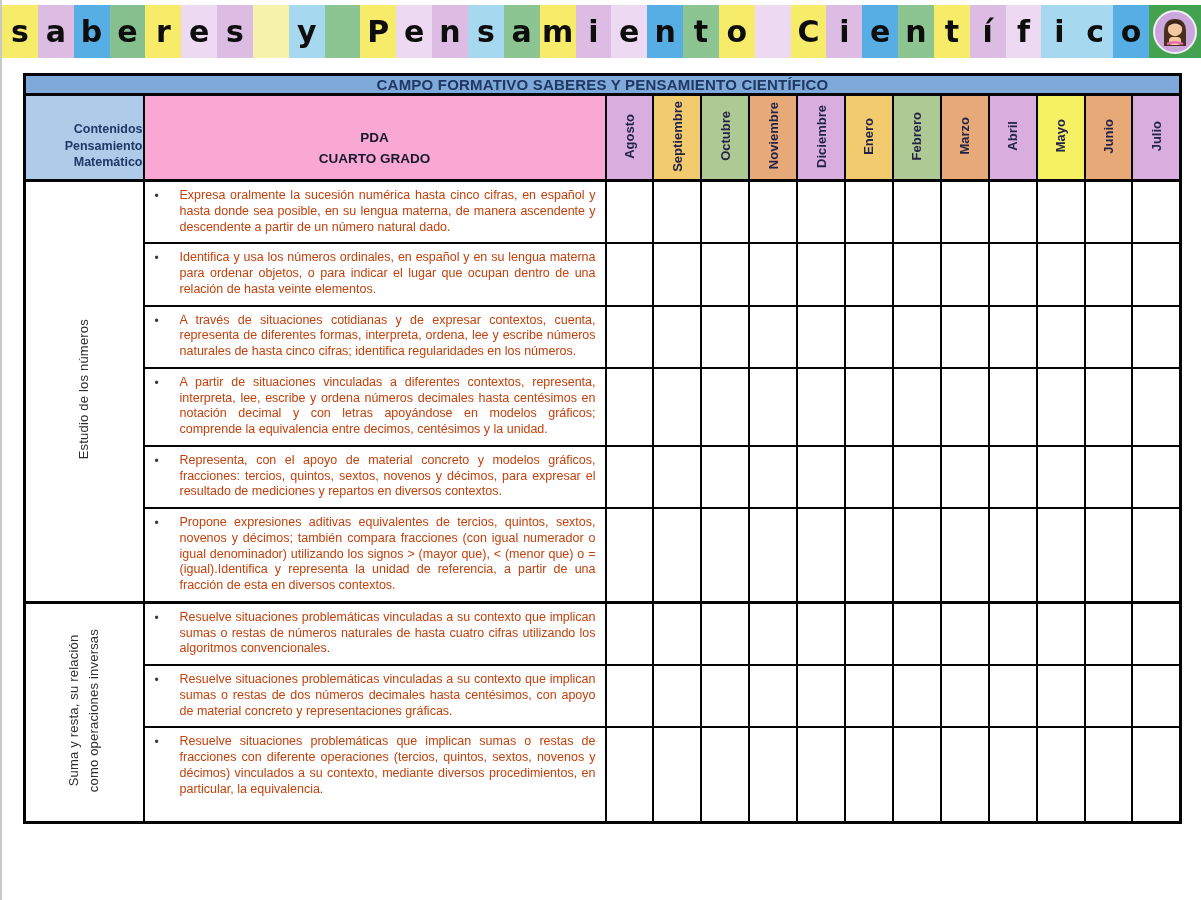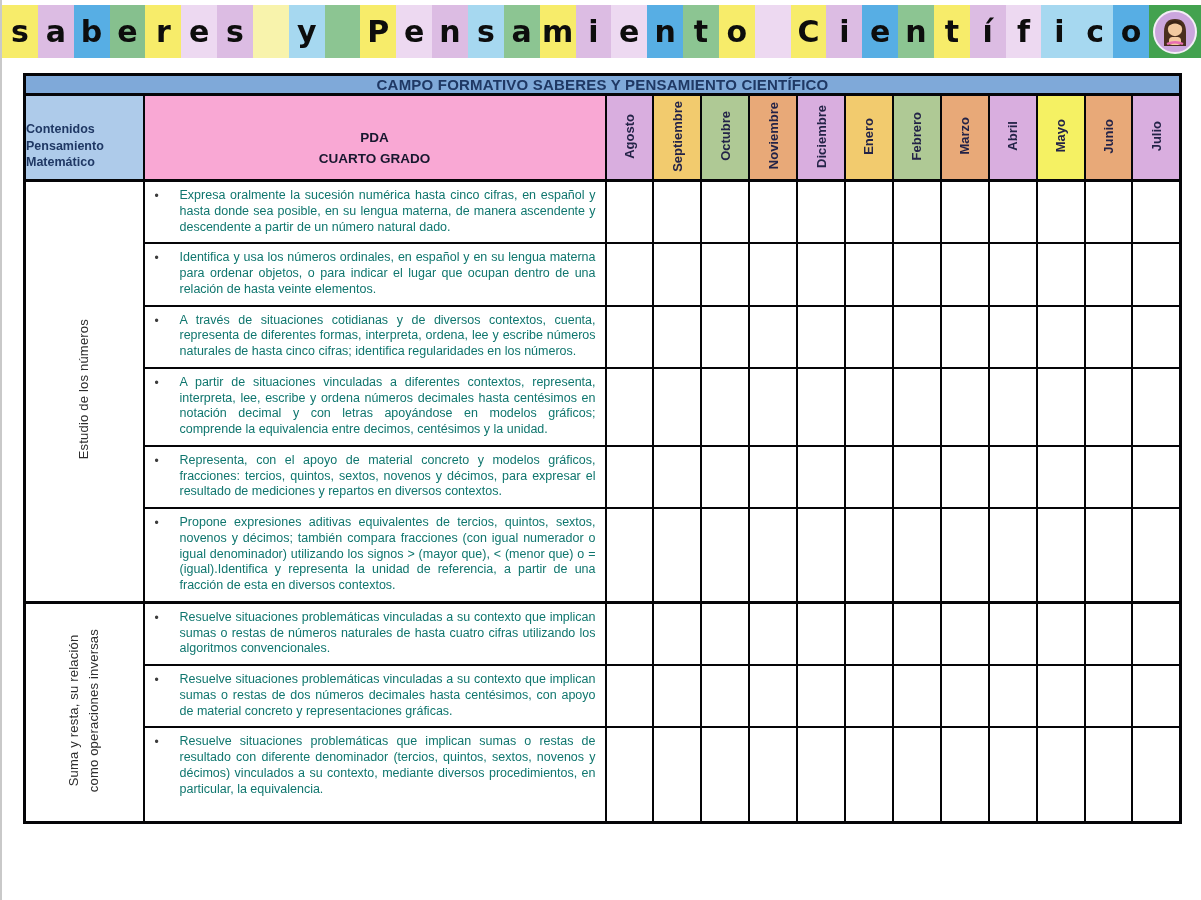--- a/index.html
+++ b/index.html
@@ -52,21 +52,21 @@
     vertical-align:middle;
     font-weight:700;
     font-size:15px;
     letter-spacing:.2px;
     border-bottom:3px solid #050508;
   }
   .head-row th { border-bottom:3px solid #050508; }
   .contenidos-cell {
     font-size:12.5px;
     font-weight:700;
-    text-align:left;
+    text-align:right;
     vertical-align:middle;
     white-space:pre-line;
     line-height:1.35;
   }
   .pda-header-cell {
     font-size:13.5px;
     font-weight:700;
     text-align:center;
     vertical-align:middle;
     white-space:pre-line;
@@ -108,21 +108,21 @@
   .bullet {
     flex:0 0 25px;
     font-size:12px;
     color:#3c3c3c;
     padding-top:1px;
   }
   .pda-text {
     flex:1 1 auto;
     font-size:12.5px;
     line-height:1.26;
-    color:#0f766e;
+    color:#c2410c;
     text-align:justify;
     text-justify:inter-word;
   }
   .month-cell { background:#ffffff; }
   tr.section-start td { border-top:3px solid #050508; }
   tr.last-row td { height:95px; }
 
   .avatar-badge {
     width:44px; height:44px;
     border-radius:50%;
@@ -271,21 +271,21 @@
           <td class="month-cell"></td>
           <td class="month-cell"></td>
           <td class="month-cell"></td>
           <td class="month-cell"></td>
           <td class="month-cell"></td>
         </tr>
         <tr>
           <td class="pda-cell">
             <div class="pda-inner">
               <span class="bullet">•</span>
-              <span class="pda-text">A través de situaciones cotidianas y de diversos contextos, cuenta, representa de diferentes formas, interpreta, ordena, lee y escribe números naturales de hasta cinco cifras; identifica regularidades en los números.</span>
+              <span class="pda-text">A través de situaciones cotidianas y de expresar contextos, cuenta, representa de diferentes formas, interpreta, ordena, lee y escribe números naturales de hasta cinco cifras; identifica regularidades en los números.</span>
             </div>
           </td>
           <td class="month-cell"></td>
           <td class="month-cell"></td>
           <td class="month-cell"></td>
           <td class="month-cell"></td>
           <td class="month-cell"></td>
           <td class="month-cell"></td>
           <td class="month-cell"></td>
           <td class="month-cell"></td>
@@ -393,21 +393,21 @@
           <td class="month-cell"></td>
           <td class="month-cell"></td>
           <td class="month-cell"></td>
           <td class="month-cell"></td>
           <td class="month-cell"></td>
         </tr>
         <tr class="last-row">
           <td class="pda-cell">
             <div class="pda-inner">
               <span class="bullet">•</span>
-              <span class="pda-text">Resuelve situaciones problemáticas que implican sumas o restas de resultado con diferente denominador (tercios, quintos, sextos, novenos y décimos) vinculados a su contexto, mediante diversos procedimientos, en particular, la equivalencia.</span>
+              <span class="pda-text">Resuelve situaciones problemáticas que implican sumas o restas de fracciones con diferente operaciones (tercios, quintos, sextos, novenos y décimos) vinculados a su contexto, mediante diversos procedimientos, en particular, la equivalencia.</span>
             </div>
           </td>
           <td class="month-cell"></td>
           <td class="month-cell"></td>
           <td class="month-cell"></td>
           <td class="month-cell"></td>
           <td class="month-cell"></td>
           <td class="month-cell"></td>
           <td class="month-cell"></td>
           <td class="month-cell"></td>

